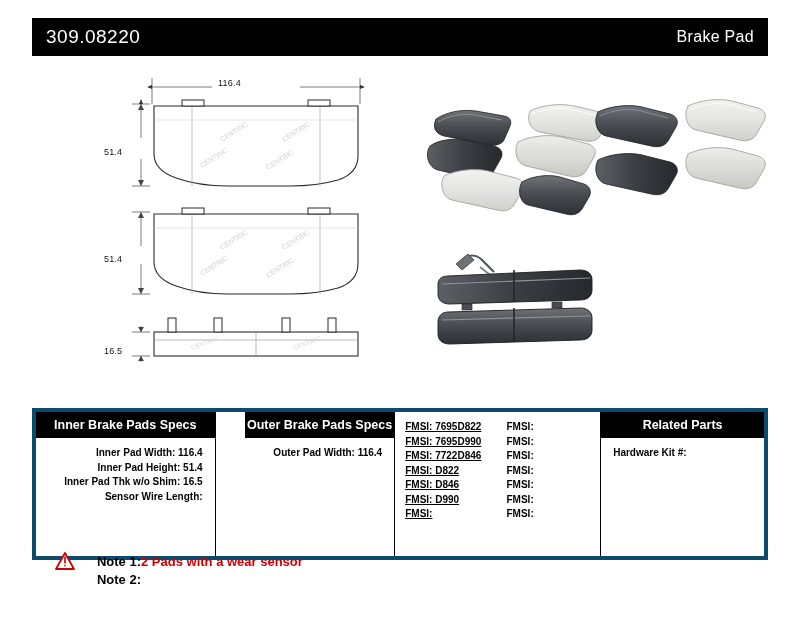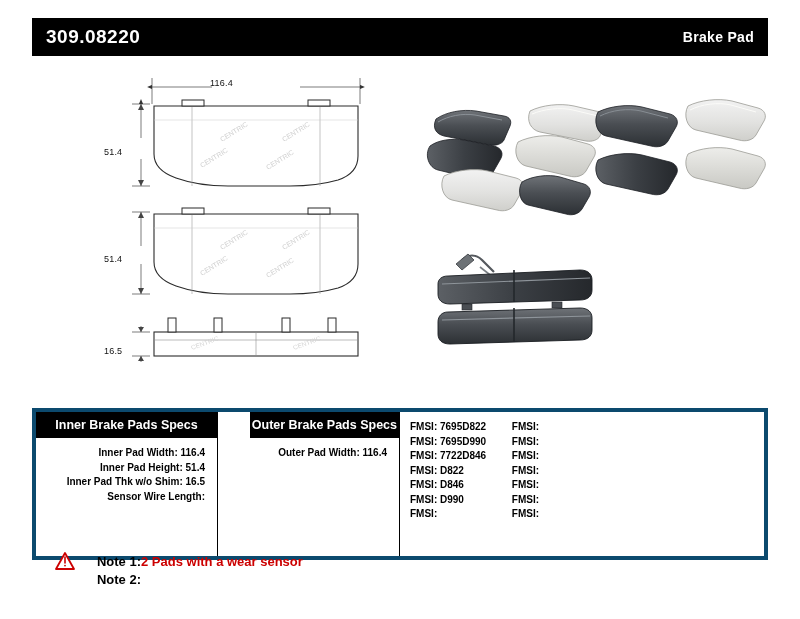--- a/index.html
+++ b/index.html
@@ -23,26 +23,26 @@
     height: 38px;
     background: #000000;
     color: #ffffff;
     display: flex;
     align-items: center;
     justify-content: space-between;
     padding: 0 14px;
   }
   .header .part-number {
     font-size: 19px;
-    font-weight: bold;
+    font-weight: normal;
     letter-spacing: 0.5px;
   }
   .header .product-type {
-    font-size: 14px;
-    font-weight: bold;
+    font-size: 16px;
+    font-weight: normal;
     letter-spacing: 0.3px;
     margin-left: 16px;
   }
 
   
   .drawing-area {
     position: absolute;
     left: 32px;
     top: 64px;
     width: 736px;
@@ -99,21 +99,21 @@
   }
   .align-right { text-align: right; padding-right: 6px; }
   .align-left  { text-align: left; padding-left: 6px; }
 
   .fmsi-row {
     display: flex;
     font-size: 10px;
     font-weight: bold;
     line-height: 14.5px;
   }
-  .fmsi-left { width: 108px; padding-left: 4px; }
+  .fmsi-left { width: 108px; padding-left: 4px; text-decoration: underline; }
   .fmsi-right { width: 90px; }
 
   
   .notes {
     position: absolute;
     left: 55px;
     top: 552px;
     width: 500px;
   }
   .note-row {
@@ -140,21 +140,21 @@
 </head>
 <body>
 
 <div class="header">
   <span class="part-number">309.08220</span>
   <span class="product-type">Brake Pad</span>
 </div>
 
 <div class="drawing-area">
 
-  <div class="dim-label" style="left:178px; top:14px;">116.4</div>
+  <div class="dim-label" style="left:186px; top:14px;">116.4</div>
   <div class="dim-label" style="left:72px; top:83px;">51.4</div>
   <div class="dim-label" style="left:72px; top:190px;">51.4</div>
   <div class="dim-label" style="left:72px; top:282px;">16.5</div>
 
   <svg width="736" height="330" viewBox="0 0 736 330">
     <defs>
       <marker id="arrL" markerWidth="8" markerHeight="8" refX="7" refY="3" orient="auto">
         <path d="M7,0 L0,3 L7,6 z" fill="#333"></path>
       </marker>
       <marker id="arrR" markerWidth="8" markerHeight="8" refX="1" refY="3" orient="auto">
@@ -381,20 +381,26 @@
         <span class="fmsi-left">FMSI:  D990</span>
         <span class="fmsi-right">FMSI:</span>
       </div>
       <div class="fmsi-row">
         <span class="fmsi-left">FMSI:</span>
         <span class="fmsi-right">FMSI:</span>
       </div>
     </div>
   </div>
 
+  <div class="spec-col col-related">
+    <div class="spec-head">Related Parts</div>
+    <div class="spec-body">
+      <div class="spec-line align-left">Hardware Kit #:</div>
+    </div>
+  </div>
 </div>
 
 <div class="notes">
   <div class="note-row" style="position:relative;">
     <span class="warn-icon">
       <svg width="20" height="18" viewBox="0 0 20 18">
         <path d="M10,1 L19,17 L1,17 Z" fill="#ffffff" stroke="#cc0000" stroke-width="1.8" stroke-linejoin="round"></path>
         <path d="M10,5 L10,11" stroke="#cc0000" stroke-width="1.6" stroke-linecap="round"></path>
         <circle cx="10" cy="13.6" r="0.9" fill="#cc0000"></circle>
       </svg>

